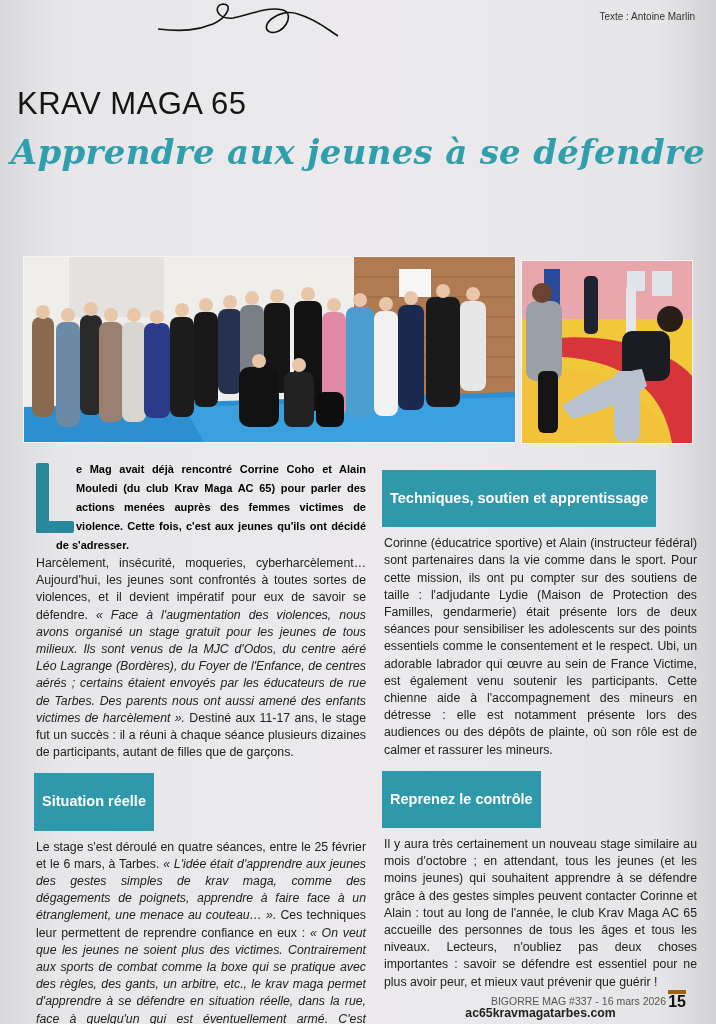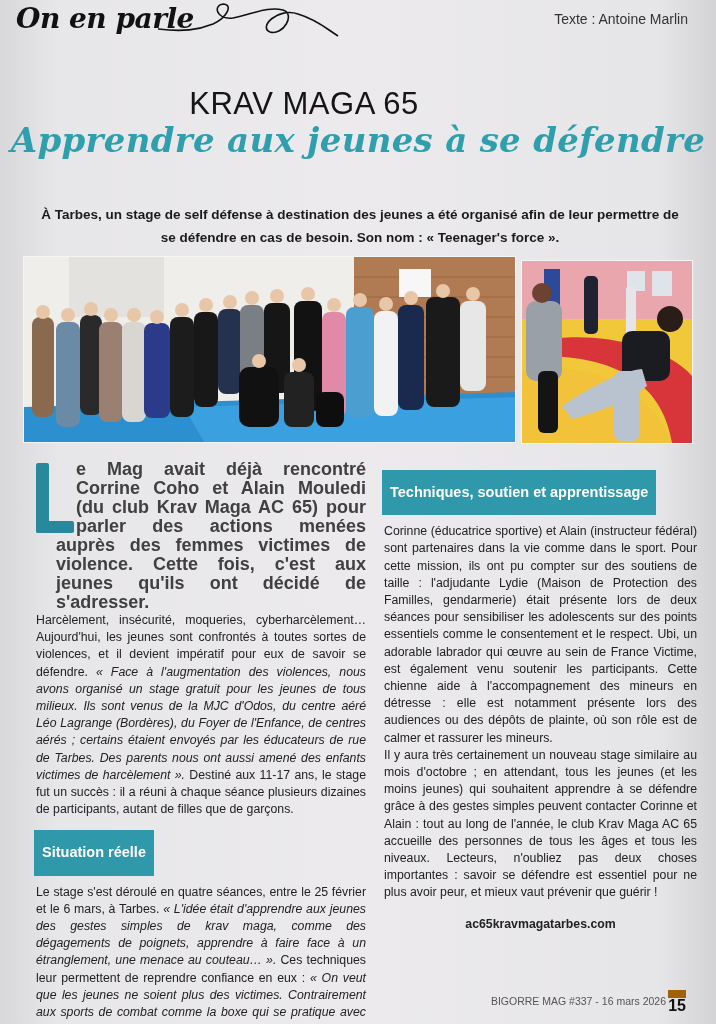--- a/index.html
+++ b/index.html
@@ -4,56 +4,54 @@
 <style>
   html, body { margin:0; padding:0; }
   body {
     width:716px; height:1024px; overflow:hidden;
     background: linear-gradient(90deg,#d8d7d9 0%,#e7e6e8 8%,#eceaec 50%,#e6e5e7 92%,#d3d2d4 100%);
     font-family:"Liberation Sans", sans-serif; color:#1e1e1e; position:relative;
   }
   .page { position:absolute; left:0; top:0; width:716px; height:1024px; }
   .rubric { position:absolute; left:16px; top:2px; font-family:"DejaVu Serif", serif; font-style:italic; font-weight:bold; font-size:28px; color:#111; letter-spacing:-0.5px; }
   .flourish { position:absolute; left:158px; top:2px; width:185px; height:38px; }
-  .author { position:absolute; right:28px; top:11px; font-size:14px; color:#333; }
-  .kicker { position:absolute; left:0; width:608px; top:86px; text-align:center; font-size:31px; color:#151515; letter-spacing:0.5px; }
-  .headline { position:absolute; left:0; width:716px; top:120px; text-align:center; font-family:"DejaVu Serif", serif; font-style:italic; font-weight:bold; font-size:34px; color:#2f9fae; letter-spacing:0.3px; }
+  .author { position:absolute; right:21px; top:11px; font-size:10px; color:#333; }
+  .kicker { position:absolute; left:17px; width:608px; top:86px; text-align:left; font-size:31px; color:#151515; letter-spacing:0.5px; }
+  .headline { position:absolute; left:0; width:716px; top:132px; text-align:center; font-family:"DejaVu Serif", serif; font-style:italic; font-weight:bold; font-size:34px; color:#2f9fae; letter-spacing:0.3px; }
   .lead { position:absolute; left:40px; width:640px; top:203px; text-align:center; font-weight:bold; font-size:13.5px; line-height:23px; color:#1a1a1a; }
   .photo { position:absolute; overflow:hidden; border:1px solid #f5f5f5; }
   .photo-1 { left:23px; top:256px; width:491px; height:185px; background:#f0efec; }
   .photo-2 { left:521px; top:260px; width:170px; height:182px; background:#e9a7ad; }
   .col { position:absolute; font-size:12.3px; line-height:17.2px; color:#222; }
   .col p { margin:0; text-align:justify; }
   .col-left { left:36px; top:460px; width:330px; }
   .col-right { left:384px; top:458px; width:313px; }
-  .intro { color:#404040; font-weight:bold; font-size:18px; line-height:19px;padding-left:20px; }
+  .intro { color:#000000; font-weight:bold; font-size:11px; line-height:19px;padding-left:20px; }
   .dropcap { float:left; width:34px; height:70px; position:relative; margin:3px 6px 0 0; }
   .dropcap .bar { position:absolute; left:0; top:0; width:13px; height:70px; background:#27899b; border-radius:2px; }
   .dropcap .foot { position:absolute; left:0; top:58px; width:38px; height:12px; background:#27899b; border-radius:2px; }
-  .sec { display:inline-block; background:#2f99ab; color:#fff; font-weight:bold; font-size:14.5px; padding:14px 8px; margin:12px 0 8px -2px; }
+  .sec { display:inline-block; background:#2f99ab; color:#fff; font-weight:bold; font-size:14.5px; padding:20px 8px; margin:12px 0 8px -2px; }
   em { font-style:italic; }
   .contact { text-align:center; margin-top:14px; line-height:17px; }
   .contact .b { font-weight:bold; }
   .footer { position:absolute; right:50px; top:995px; font-size:10.5px; color:#555; }
-  .pnum { position:absolute; right:30px; top:990px; font-weight:bold; font-size:16px; color:#111; border-top:8px solid #a16207; line-height:16px; }
+  .pnum { position:absolute; right:30px; top:990px; font-weight:bold; font-size:16px; color:#111; border-top:4px solid #a16207; line-height:16px; }
 </style>
 </head>
 <body>
 
 <div class="page">
 
-  <div class="rubric">On en parle</div>
   <svg class="flourish" viewBox="0 0 185 38">
     <path d="M0 27 C25 30 40 28 55 22 C70 15 75 2 65 2 C55 3 58 18 75 16 C95 12 110 4 125 8 C138 12 125 34 112 30 C100 25 120 5 140 12 C160 18 170 28 180 34" fill="none" stroke="#111" stroke-width="1.6"></path>
   </svg>
   <div class="author">Texte : Antoine Marlin</div>
 
   <div class="kicker">KRAV MAGA 65</div>
   <div class="headline">Apprendre aux jeunes à se défendre</div>
-  <div class="lead">À Tarbes, un stage de self défense à destination des jeunes a été organisé afin de leur permettre de se défendre en cas de besoin. Son nom : « Teenager's force ».</div>
 
   <div class="photo photo-1">
     <svg width="491" height="185" viewBox="0 0 491 185">
       <rect x="0" y="0" width="491" height="185" fill="#efeeeb"></rect>
       <rect x="330" y="0" width="161" height="170" fill="#b07a52"></rect>
       <g stroke="#9a6840" stroke-width="1">
         <line x1="330" y1="20" x2="491" y2="20"></line>
           <line x1="330" y1="40" x2="491" y2="40"></line>
         <line x1="330" y1="60" x2="491" y2="60"></line>
           <line x1="330" y1="80" x2="491" y2="80"></line>
@@ -145,20 +143,21 @@
 
     <div class="sec">Situation réelle</div>
     <p><span>Le stage s'est déroulé en quatre séances, entre le 25 février et le 6 mars, à Tarbes. </span><em>« L'idée était d'apprendre aux jeunes des gestes simples de krav maga, comme des dégagements de poignets, apprendre à faire face à un étranglement, une menace au couteau… ».</em><span> Ces techniques leur permettent de reprendre confiance en eux : </span><em>« On veut que les jeunes ne soient plus des victimes. Contrairement aux sports de combat comme la boxe qui se pratique avec des règles, des gants, un arbitre, etc., le krav maga permet d'apprendre à se défendre en situation réelle, dans la rue, face à quelqu'un qui est éventuellement armé. C'est pourquoi on travaille beaucoup sur les points vitaux ».</em></p>
   </div>
 
   <div class="col col-right">
 
     <div class="sec">Techniques, soutien et apprentissage</div>
     <p>Corinne (éducatrice sportive) et Alain (instructeur fédéral) sont partenaires dans la vie comme dans le sport. Pour cette mission, ils ont pu compter sur des soutiens de taille : l'adjudante Lydie (Maison de Protection des Familles, gendarmerie) était présente lors de deux séances pour sensibiliser les adolescents sur des points essentiels comme le consentement et le respect. Ubi, un adorable labrador qui œuvre au sein de France Victime, est également venu soutenir les participants. Cette chienne aide à l'accompagnement des mineurs en détresse : elle est notamment présente lors des audiences ou des dépôts de plainte, où son rôle est de calmer et rassurer les mineurs.</p>
 
+    <div class="sec">Reprenez le contrôle</div>
     <p>Il y aura très certainement un nouveau stage similaire au mois d'octobre ; en attendant, tous les jeunes (et les moins jeunes) qui souhaitent apprendre à se défendre grâce à des gestes simples peuvent contacter Corinne et Alain : tout au long de l'année, le club Krav Maga AC 65 accueille des personnes de tous les âges et tous les niveaux. Lecteurs, n'oubliez pas deux choses importantes : savoir se défendre est essentiel pour ne plus avoir peur, et mieux vaut prévenir que guérir !</p>
 
     <div class="contact">
       <div class="b">ac65kravmagatarbes.com</div>
 
     </div>
   </div>
 
   <div class="footer">BIGORRE MAG #337 - 16 mars 2026</div>
   <div class="pnum">15</div>

